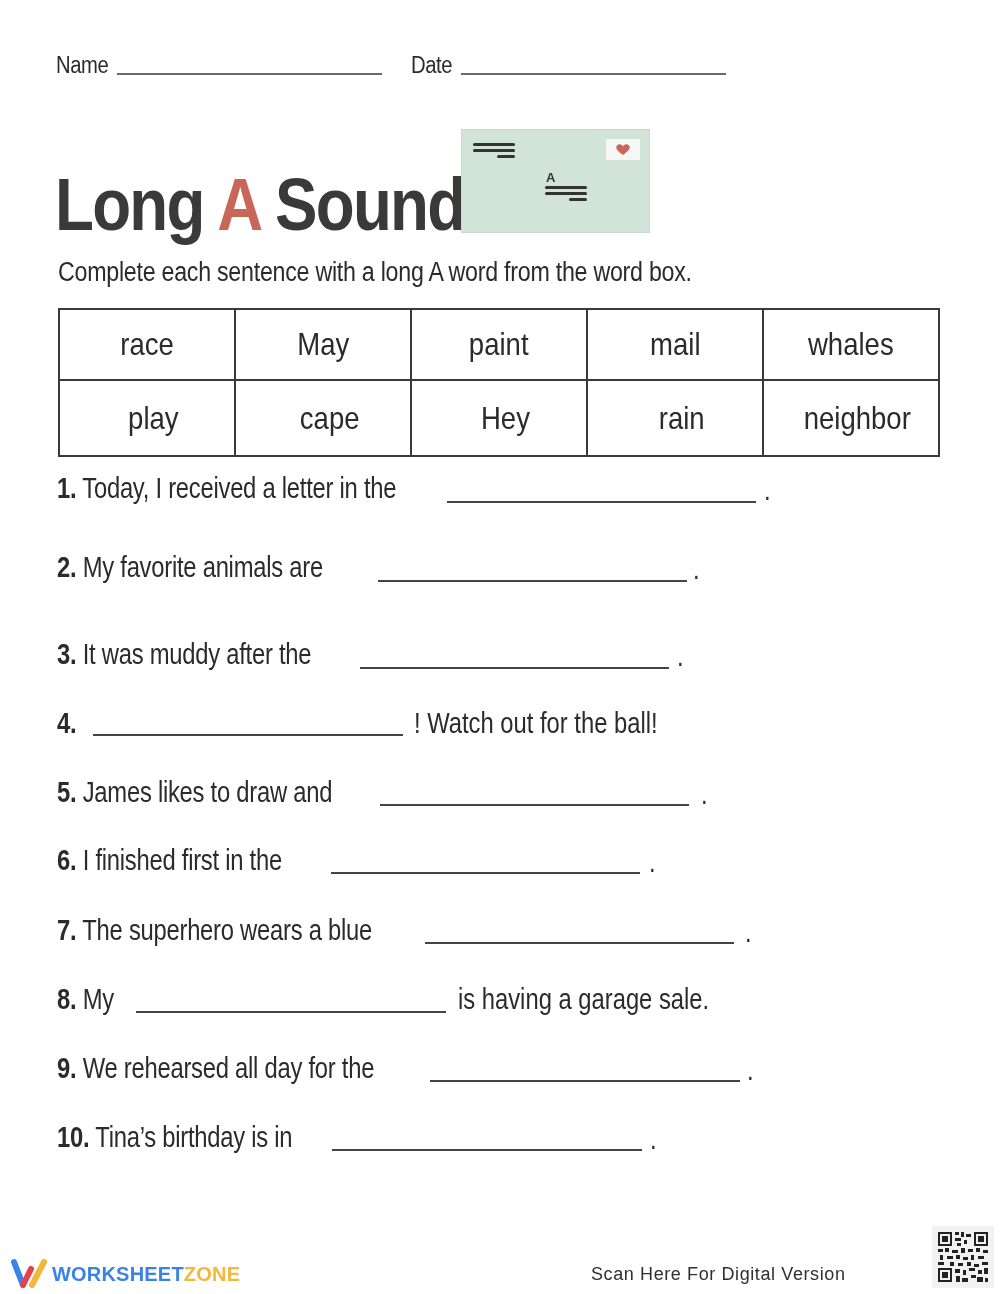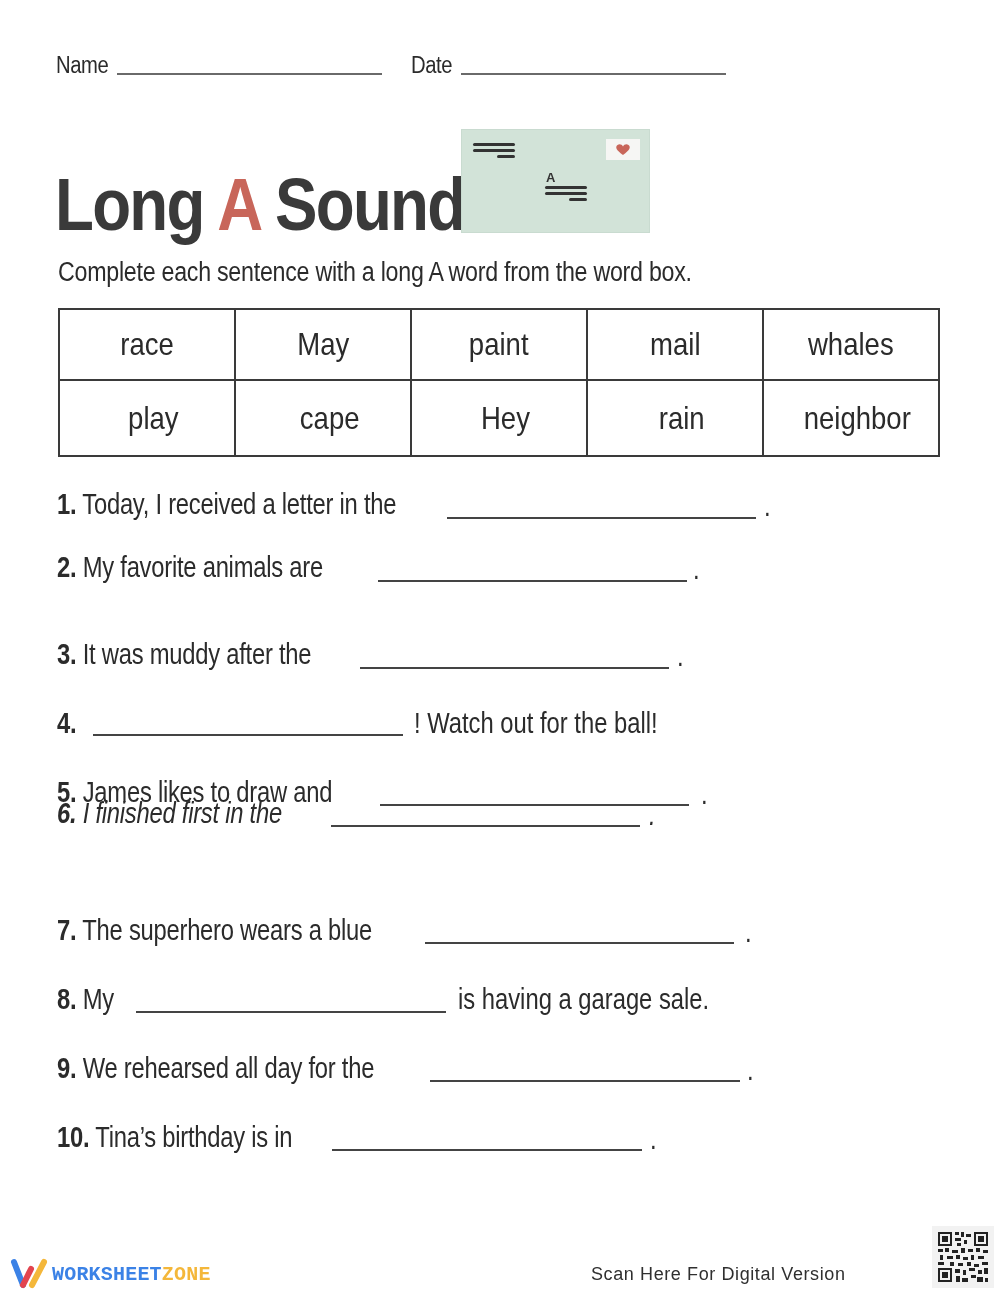--- a/index.html
+++ b/index.html
@@ -88,21 +88,21 @@
   <tr class="r2">
     <td><span>play</span></td>
     <td><span>cape</span></td>
     <td><span>Hey</span></td>
     <td><span>rain</span></td>
     <td><span>neighbor</span></td>
   </tr>
 </tbody>
   </table>
 
-<div class="q" style="top:488px; width:900px;">
+<div class="q" style="top:472px; width:900px;">
   <div class="q-text" style="left:0;">
     <span class="q-num">1.</span>
     <span>Today, I received a letter in the</span>
   </div>
   <div class="blank" style="left:390px; top:29px; width:309px;"></div>
   <div class="punct" style="left:707px; top:2px;">.</div>
 </div>
 
 <div class="q" style="top:551px; width:900px;">
   <div class="q-text" style="left:0;">
@@ -132,21 +132,21 @@
 
 <div class="q" style="top:776px; width:900px;">
   <div class="q-text" style="left:0;">
     <span class="q-num">5.</span>
     <span>James likes to draw and</span>
   </div>
   <div class="blank" style="left:323px; top:28px; width:309px;"></div>
   <div class="punct" style="left:644px; top:2px;">.</div>
 </div>
 
-<div class="q" style="top:797px; width:900px;font-style:italic;">
+<div class="q" style="top:844px; width:900px;">
   <div class="q-text" style="left:0;">
     <span class="q-num">6.</span>
     <span>I finished first in the</span>
   </div>
   <div class="blank" style="left:274px; top:28px; width:309px;"></div>
   <div class="punct" style="left:592px; top:2px;">.</div>
 </div>
 
 <div class="q" style="top:914px; width:900px;">
   <div class="q-text" style="left:0;">
@@ -184,21 +184,21 @@
   <div class="punct" style="left:593px; top:2px;">.</div>
 </div>
 
 <div class="abs" style="left:10px; top:1258px; width:40px; height:32px;">
   <svg width="40" height="32" viewBox="0 0 40 32">
     <line x1="4" y1="4" x2="13" y2="27" stroke="#3b82e6" stroke-width="6" stroke-linecap="round"></line>
     <line x1="13" y1="27" x2="21" y2="11" stroke="#e2444f" stroke-width="6" stroke-linecap="round"></line>
     <line x1="22" y1="27" x2="34" y2="4" stroke="#f4b73a" stroke-width="6" stroke-linecap="round"></line>
   </svg>
 </div>
-<div class="abs logo-text" style="left:52px; top:1263px;font-family:Liberation Mono, monospace;">
+<div class="abs logo-text" style="left:52px; top:1263px;">
   <span class="logo-ws">WORKSHEET</span><span class="logo-zone">ZONE</span>
 </div>
 
 <div class="abs scan-text" style="left:591px; top:1264px;">Scan Here For Digital Version</div>
 <div class="abs qr" style="left:932px; top:1226px; width:62px; height:62px;">
   <svg width="62" height="62" viewBox="0 0 62 62">
     <rect x="0" y="0" width="62" height="62" fill="#f2f2f2"></rect>
 
     <rect x="6" y="6" width="14" height="14" fill="#222"></rect>
       <rect x="8" y="8" width="10" height="10" fill="#f2f2f2"></rect>

